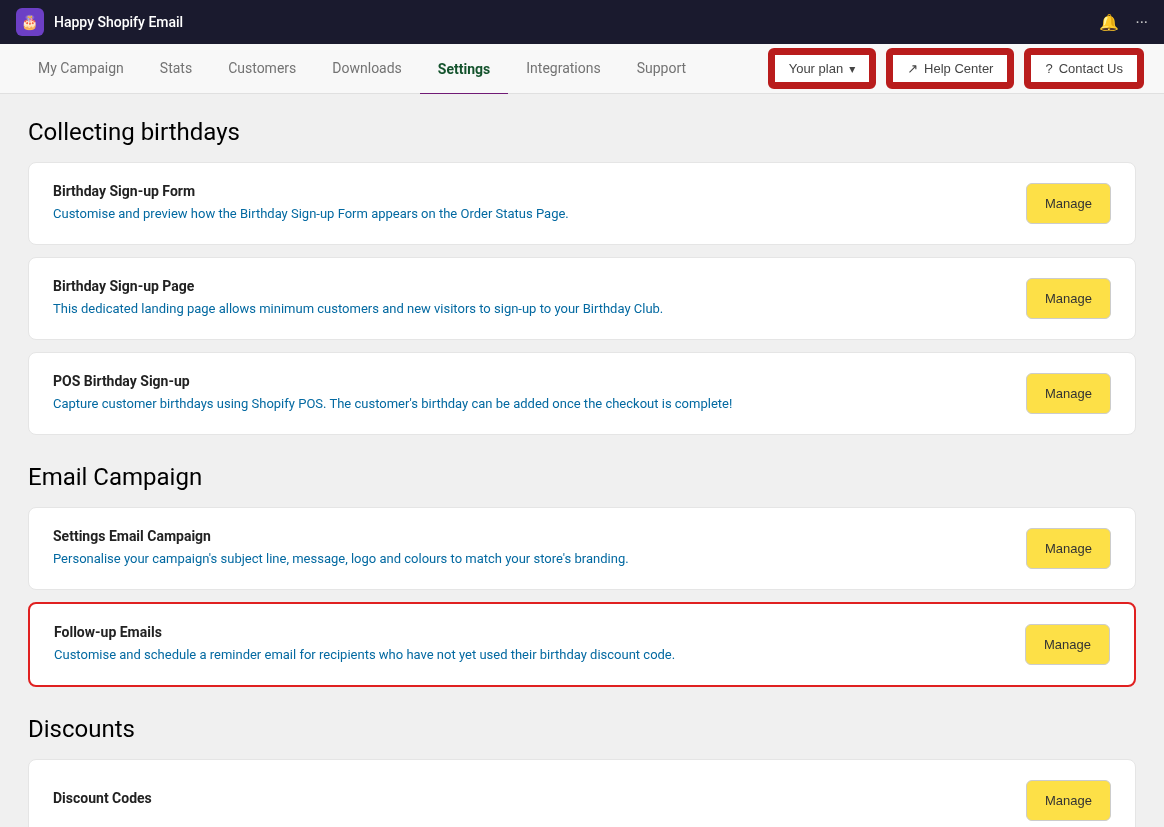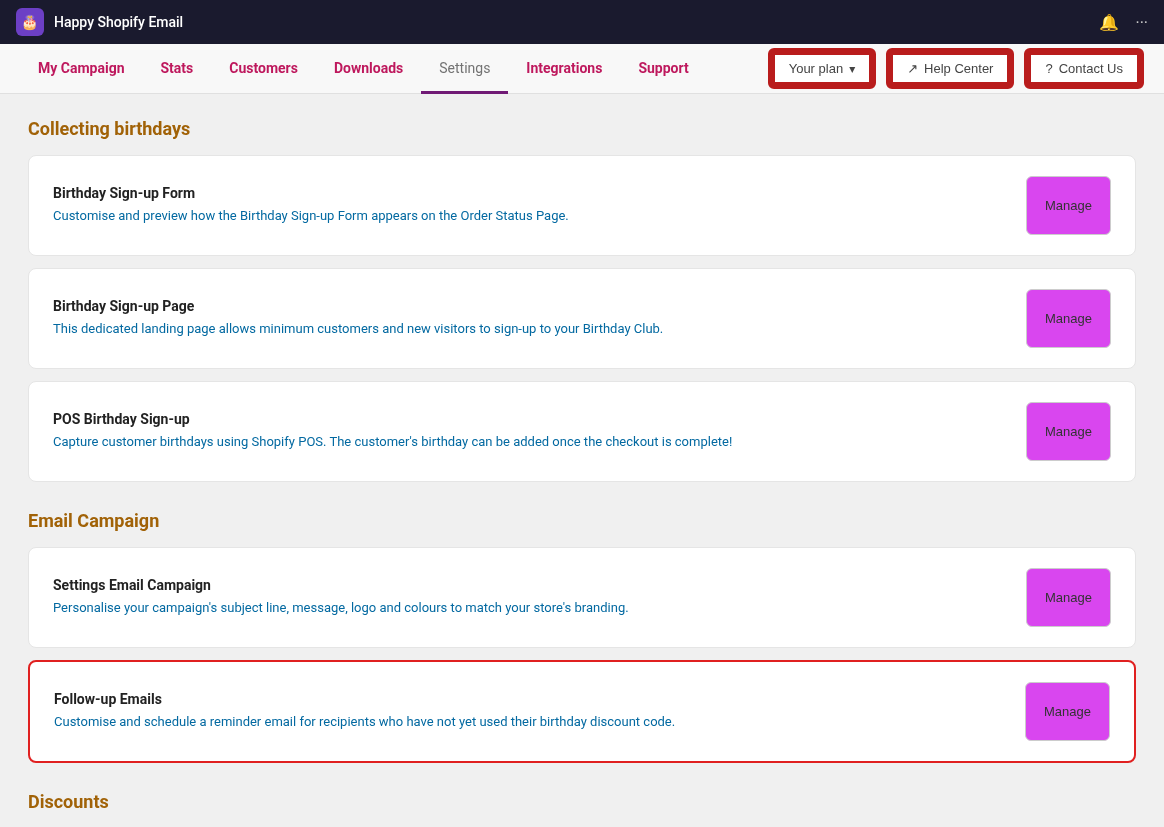--- a/index.html
+++ b/index.html
@@ -67,32 +67,31 @@
       display: flex;
       align-items: center;
       height: 100%;
       gap: 0;
     }
     .nav-tab {
       padding: 0 18px;
       height: 100%;
       display: flex;
       align-items: center;
-      color: #be185d;
+      color: #737373;
       font-size: 14px;
       cursor: pointer;
       border-bottom: 3px solid transparent;
       margin-bottom: -1px;
       text-decoration: none;
-      font-weight: bold;
     }
     .nav-tab.active {
-      color: #737373;
-      border-bottom: 3px solid #701a75;
-      font-weight: 400;
+      color: #14532d;
+      border-bottom: 1px solid #701a75;
+      font-weight: 700;
     }
     .nav-actions {
       display: flex;
       align-items: center;
       gap: 10px;
     }
     .nav-btn {
       display: flex;
       align-items: center;
       gap: 6px;
@@ -113,23 +112,23 @@
 
     
     .main-content {
       padding: 24px 28px;
       background: #f0f0f0;
       min-height: calc(827px - 94px);
     }
 
     
     .section-heading {
-      font-size: 18px;
-      color: #a16207;
-      font-weight: 700;
+      font-size: 24px;
+      color: #000000;
+      font-weight: 400;
       margin-bottom: 16px;
     }
 
     
     .cards-container {
       display: flex;
       flex-direction: column;
       gap: 12px;
       margin-bottom: 28px;
     }
@@ -156,24 +155,24 @@
       font-weight: 700;
       color: #222;
       margin-bottom: 5px;
     }
     .card-desc {
       font-size: 13px;
       color: #0369a1;
       line-height: 1.5;
     }
     .manage-btn {
-      padding: 21px 18px;
+      padding: 12px 18px;
       border: 1px solid #ccc;
       border-radius: 6px;
-      background: #d946ef;
+      background: #fde047;
       font-size: 13px;
       color: #333;
       cursor: pointer;
       white-space: nowrap;
       margin-left: 20px;
     }
   </style>
 </head>
 <body>
 

